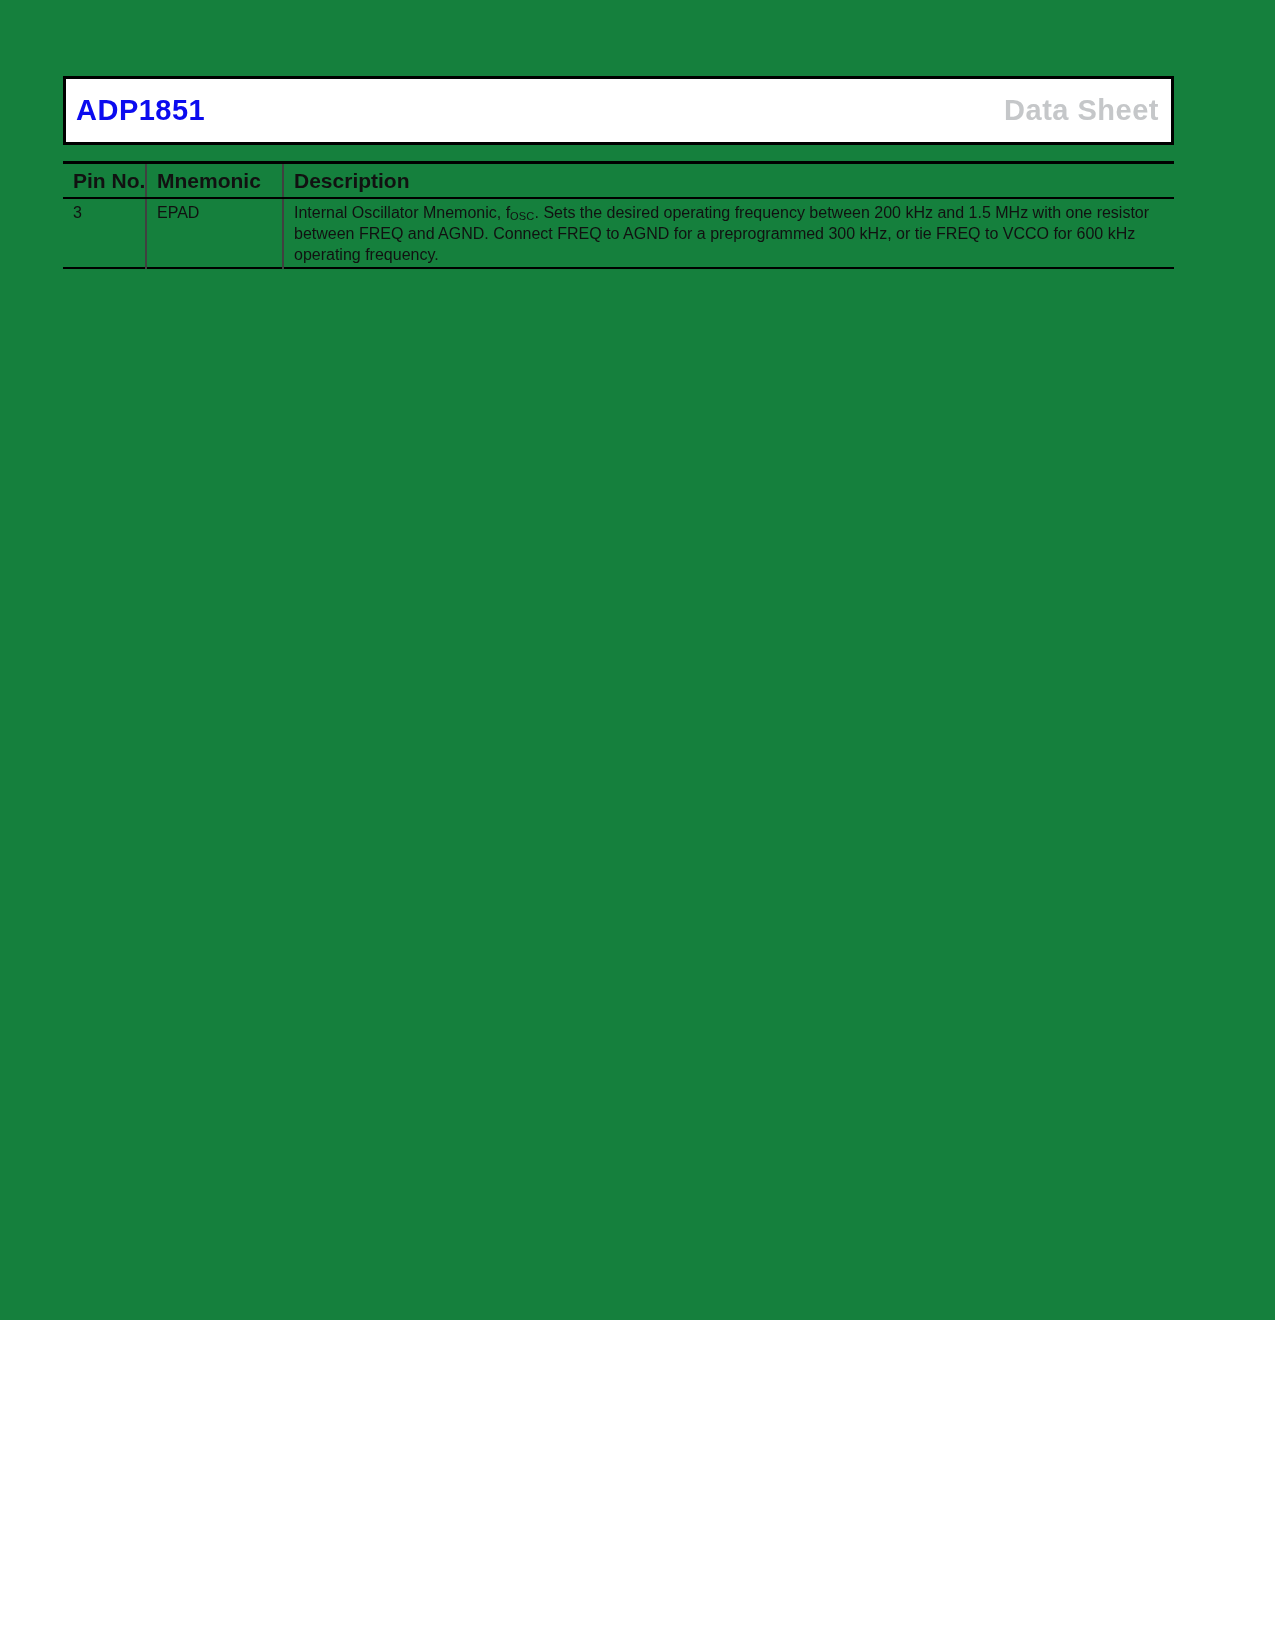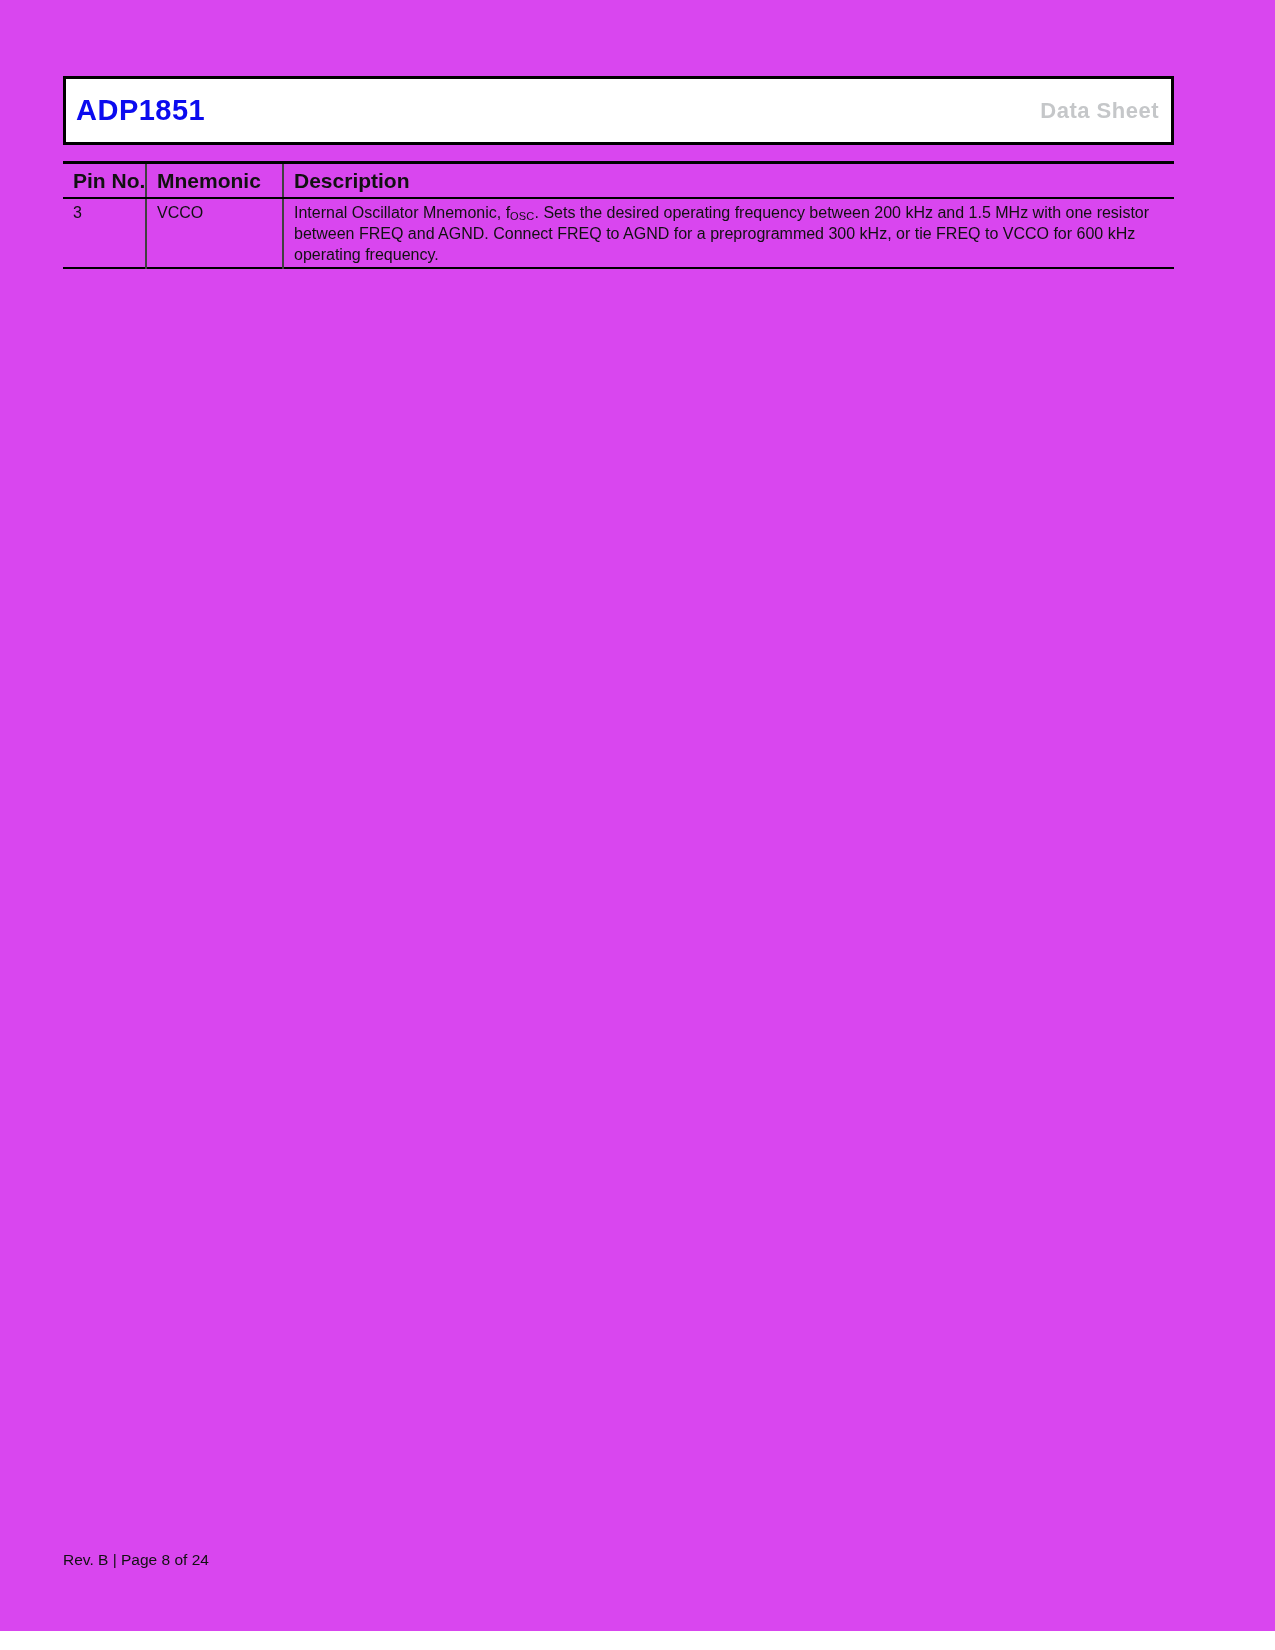--- a/index.html
+++ b/index.html
@@ -8,22 +8,22 @@
     width: 1275px;
     height: 1650px;
     background: #ffffff;
     font-family: "Liberation Sans", "DejaVu Sans", sans-serif;
     color: #111111;
   }
 
   .page {
     position: relative;
     width: 1275px;
-    height: 1631px;
-    background: #d946ef;
+    height: 1320px;
+    background: #15803d;
     overflow: hidden;
   }
 
   
   .header-box {
     position: absolute;
     left: 63px;
     top: 76px;
     width: 1111px;
     height: 69px;
@@ -37,21 +37,21 @@
 
   .part-number {
     font-size: 29px;
     font-weight: 700;
     letter-spacing: 0.5px;
     color: #0b0bef;
     font-stretch: condensed;
   }
 
   .doc-type {
-    font-size: 22px;
+    font-size: 29px;
     font-weight: 700;
     letter-spacing: 0.5px;
     color: #c5c7c9;
     font-stretch: condensed;
   }
 
   
   .pin-table {
     position: absolute;
     left: 63px;
@@ -131,21 +131,21 @@
     <thead>
       <tr>
         <th>Pin No.</th>
         <th>Mnemonic</th>
         <th>Description</th>
       </tr>
     </thead>
     <tbody>
       <tr>
         <td class="pin-cell">3</td>
-        <td class="mnemonic-cell">VCCO</td>
+        <td class="mnemonic-cell">EPAD</td>
         <td class="desc-cell"><span>Internal Oscillator Mnemonic, f</span><sub>OSC</sub><span>. Sets the desired operating frequency between 200 kHz and 1.5 MHz with one resistor between FREQ and AGND. Connect FREQ to AGND for a preprogrammed 300 kHz, or tie FREQ to VCCO for 600 kHz operating frequency.</span></td>
       </tr>
     </tbody>
   </table>
 
   <div class="footer">Rev. B | Page 8 of 24</div>
 
 </div>
 
 </body></html>

